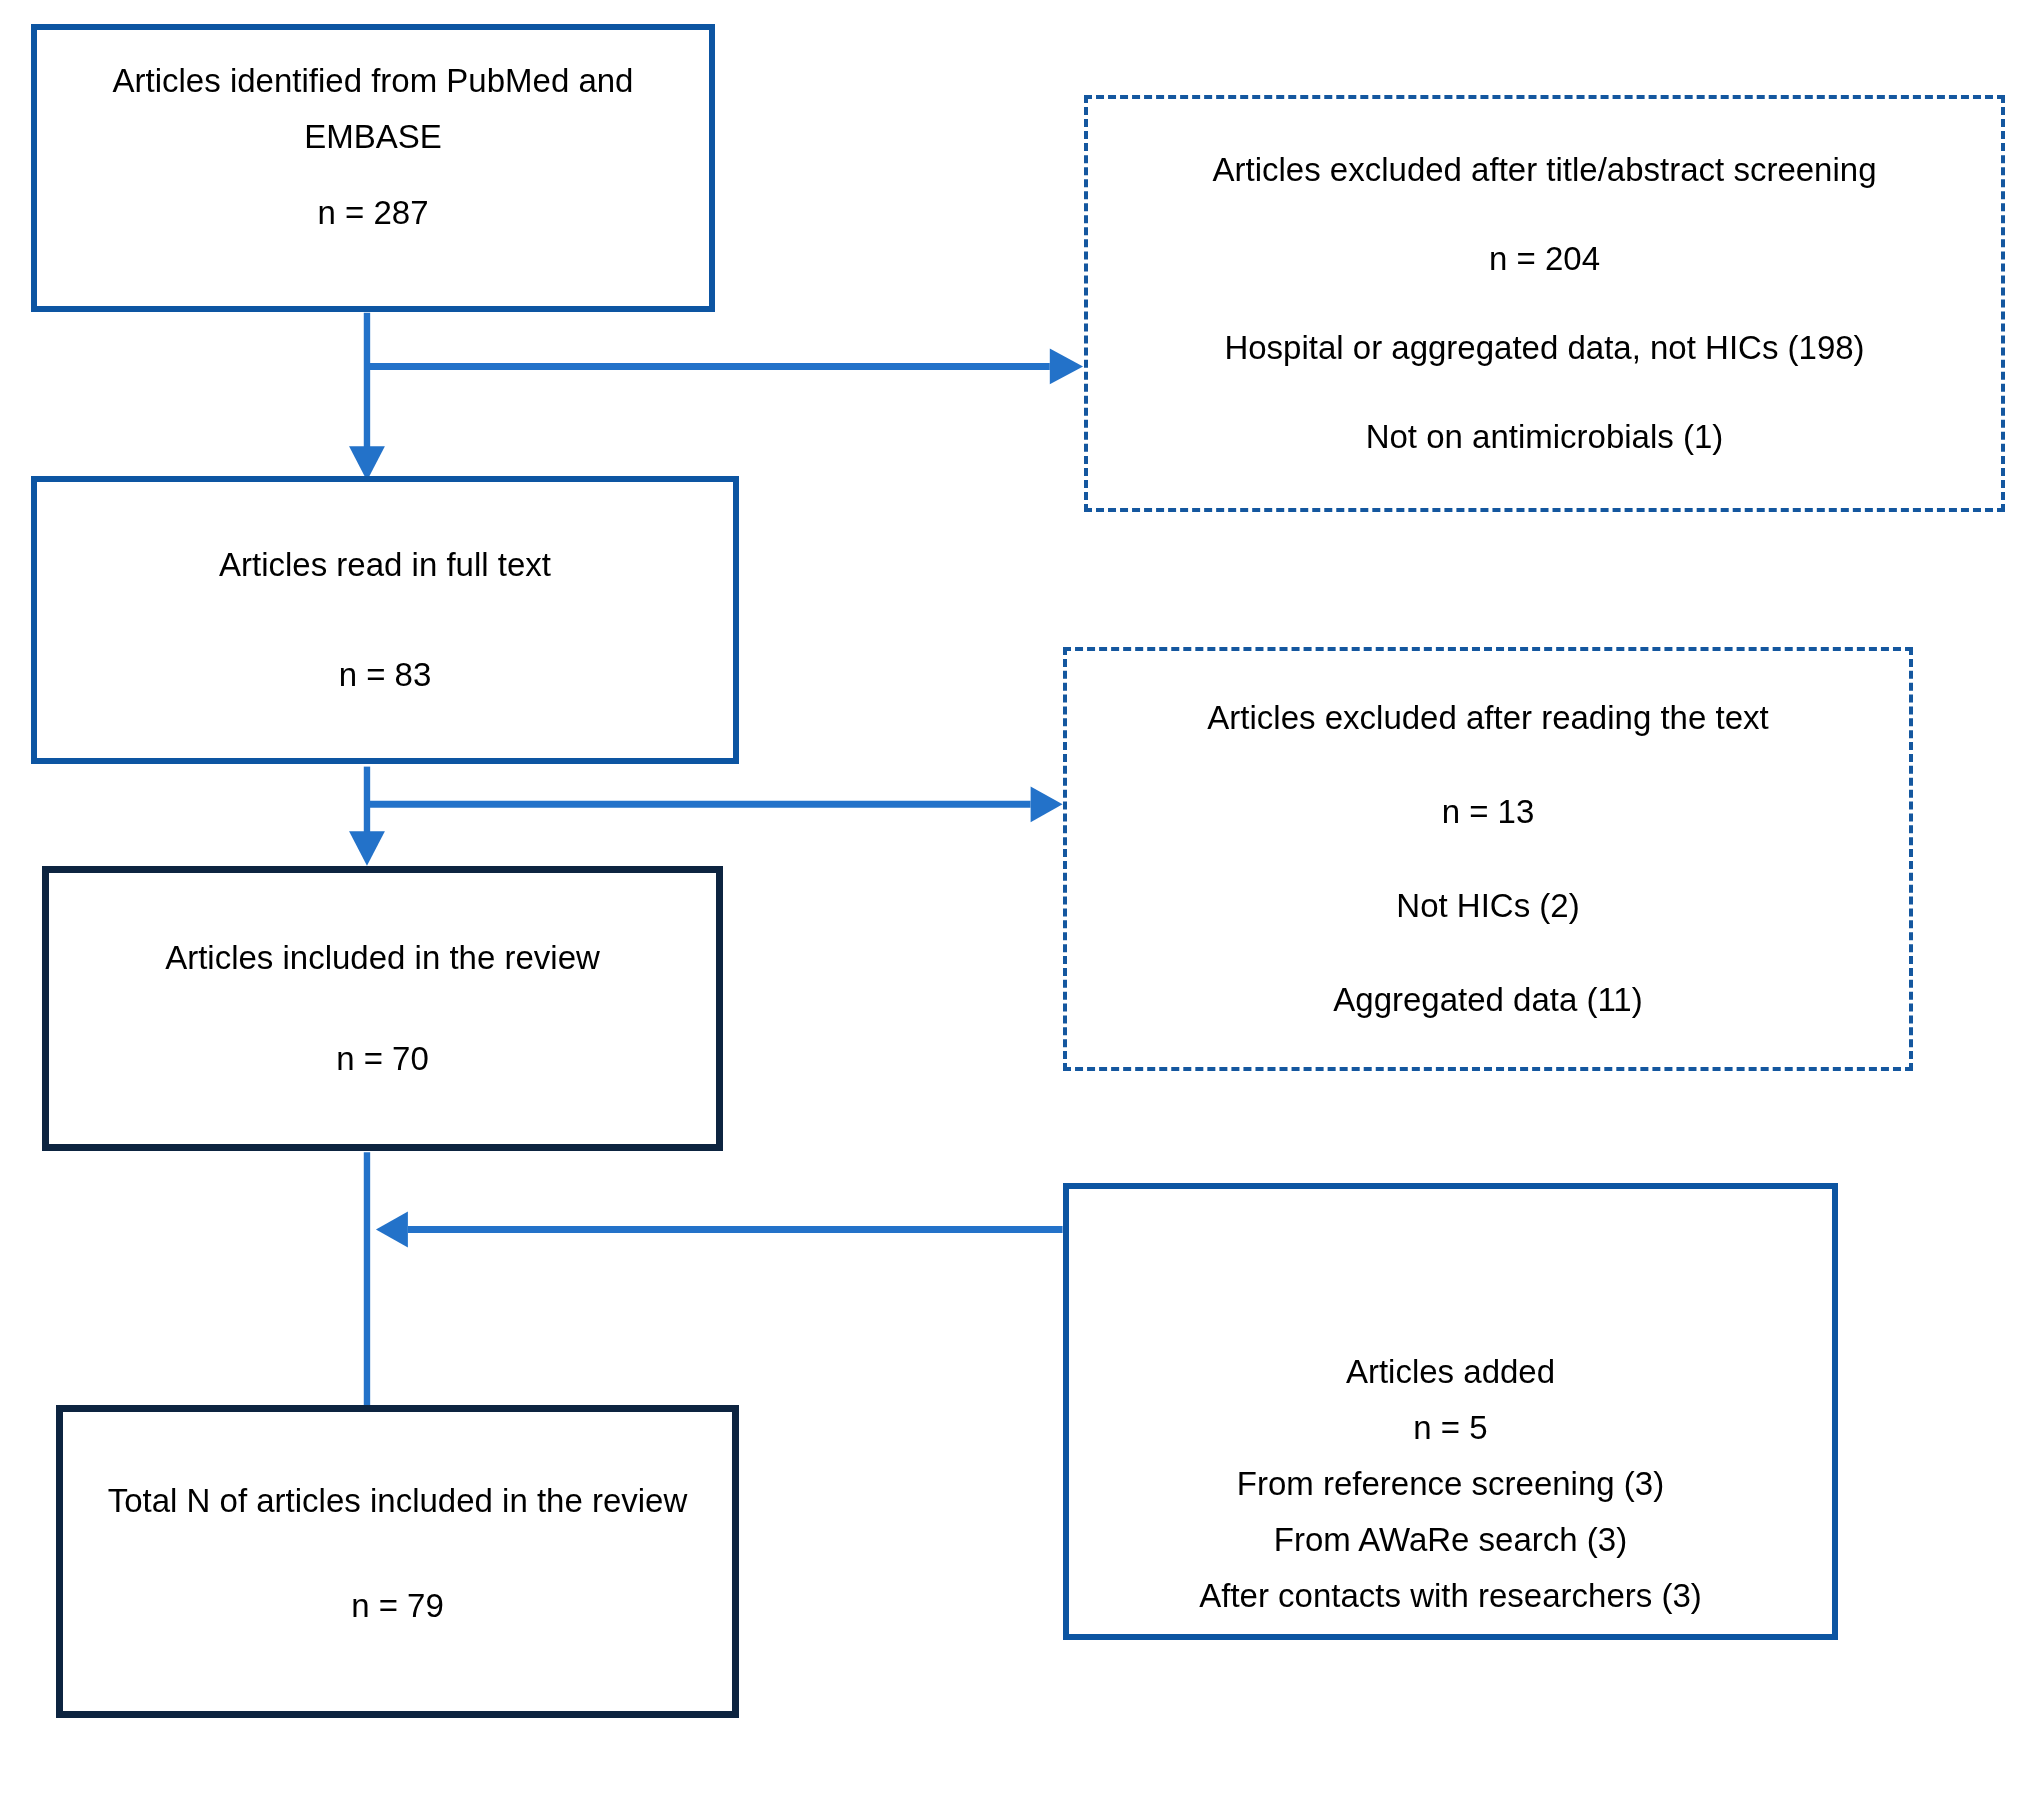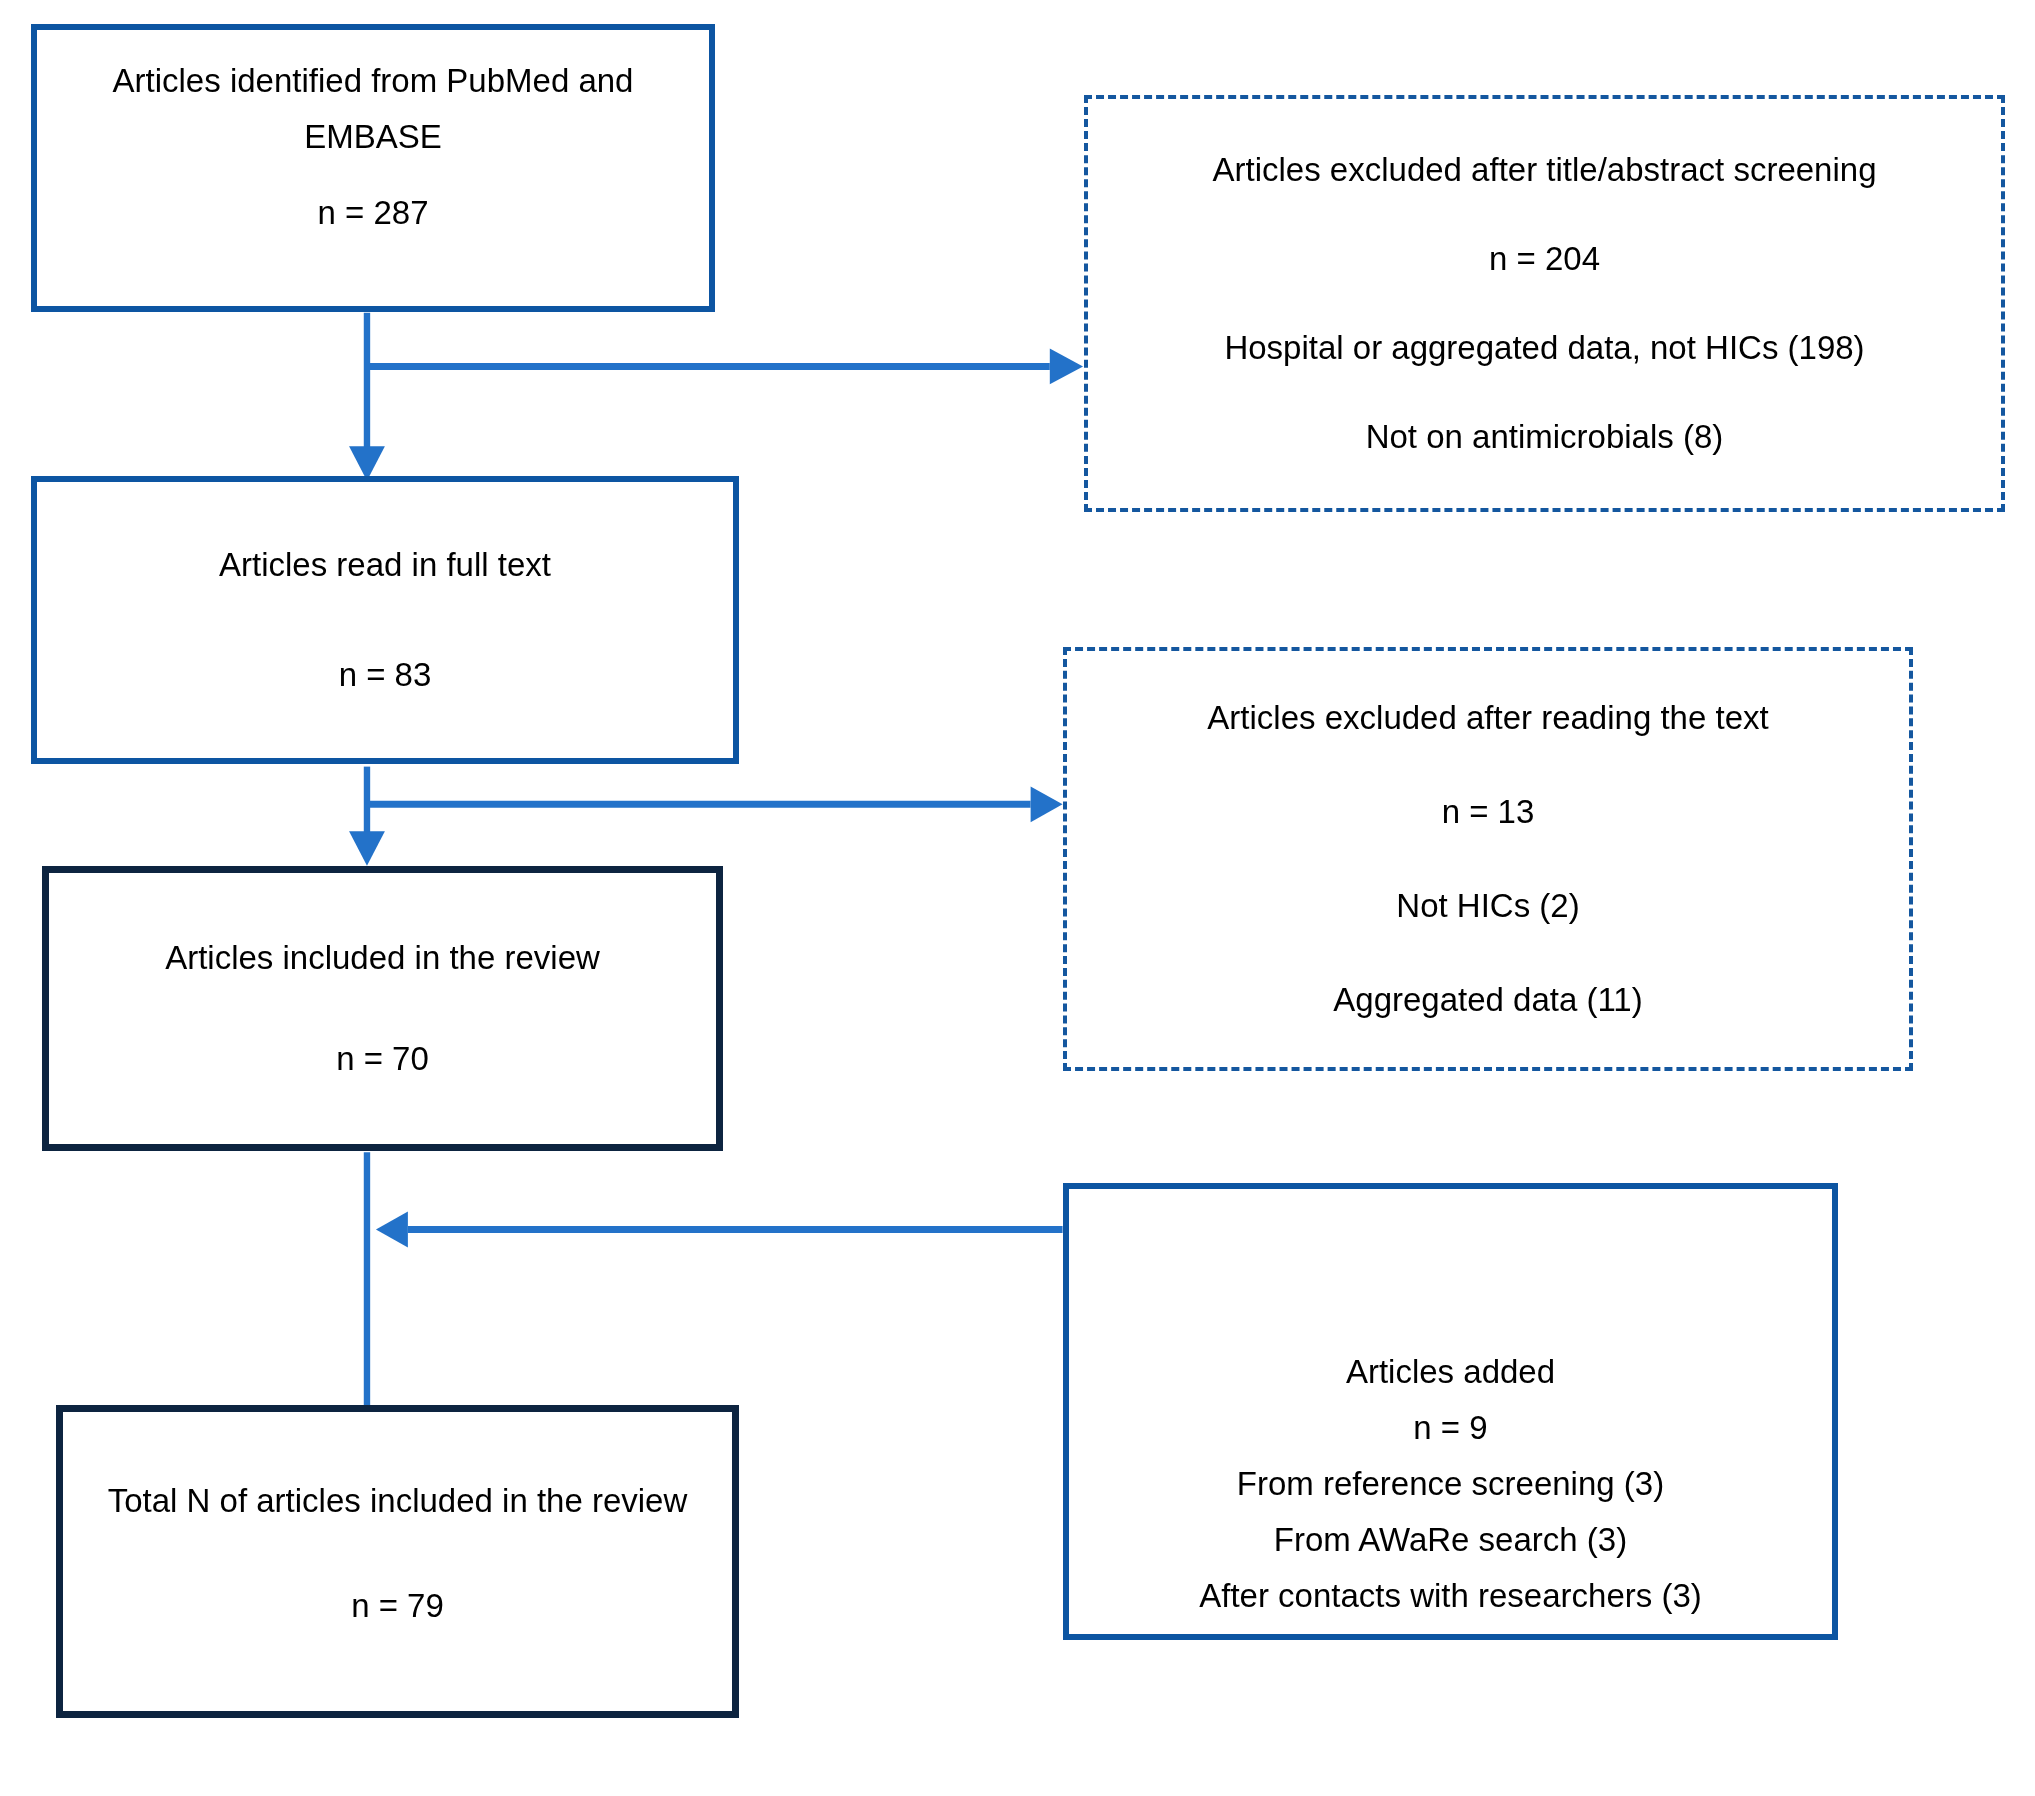--- a/index.html
+++ b/index.html
@@ -72,21 +72,21 @@
 
   <div class="box solid-blue b-identified">
     <div class="line title">Articles identified from PubMed and EMBASE</div>
     <div class="line">n = 287</div>
   </div>
 
   <div class="box dashed-blue b-excluded-screening">
     <div class="line title">Articles excluded after title/abstract screening</div>
     <div class="line">n = 204</div>
     <div class="line">Hospital or aggregated data, not HICs (198)</div>
-    <div class="line">Not on antimicrobials (8)</div>
+    <div class="line">Not on antimicrobials (1)</div>
   </div>
 
   <div class="box solid-blue b-fulltext">
     <div class="line title">Articles read in full text</div>
     <div class="line">n = 83</div>
   </div>
 
   <div class="box dashed-blue b-excluded-reading">
     <div class="line title">Articles excluded after reading the text</div>
     <div class="line">n = 13</div>
@@ -94,21 +94,21 @@
     <div class="line">Aggregated data (11)</div>
   </div>
 
   <div class="box solid-navy b-included">
     <div class="line title">Articles included in the review</div>
     <div class="line">n = 70</div>
   </div>
 
   <div class="box solid-blue b-added">
     <div class="line title">Articles added</div>
-    <div class="line">n = 9</div>
+    <div class="line">n = 5</div>
     <div class="line">From reference screening (3)</div>
     <div class="line">From AWaRe search (3)</div>
     <div class="line">After contacts with researchers (3)</div>
   </div>
 
   <div class="box solid-navy b-total">
     <div class="line title">Total N of articles included in the review</div>
     <div class="line">n = 79</div>
   </div>
 

